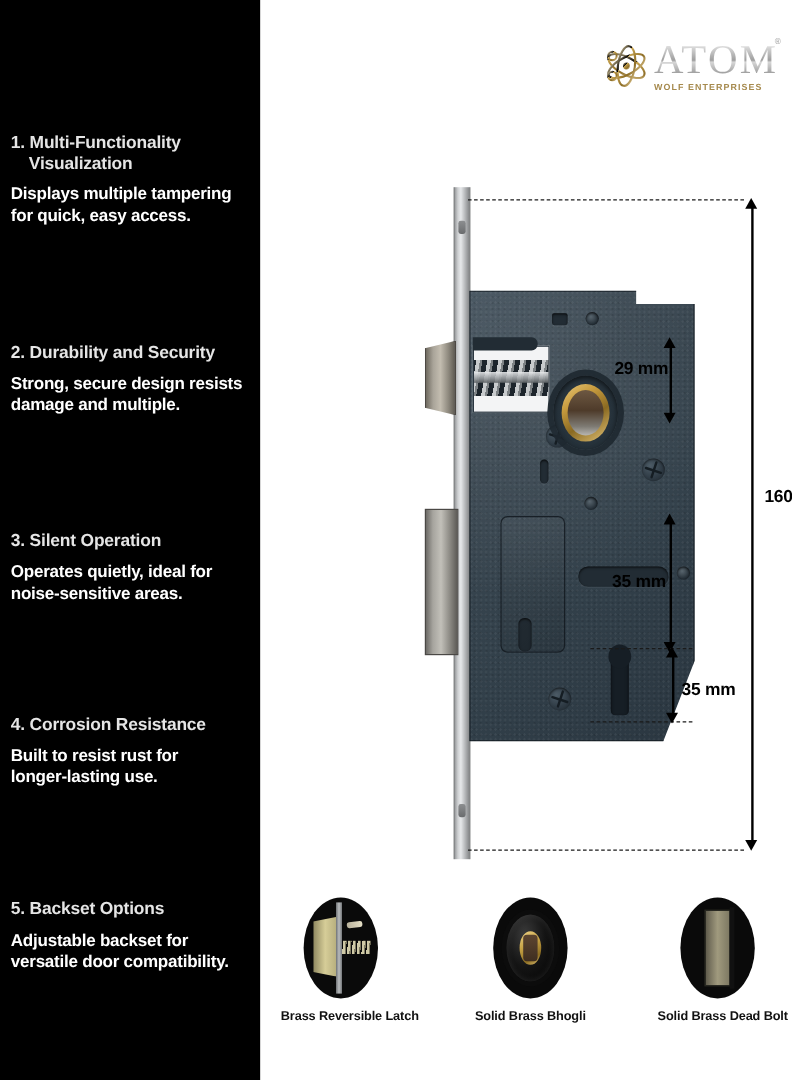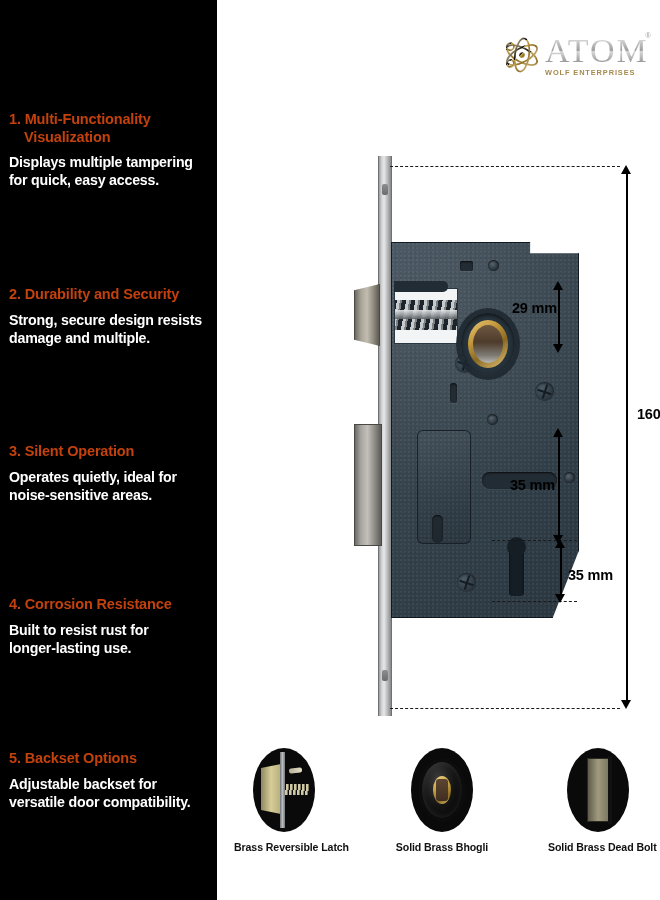--- a/index.html
+++ b/index.html
@@ -42,21 +42,21 @@
     font-weight: bold;
     letter-spacing: -0.3px;
     line-height: 1;
   }
   .feature {
     position: absolute;
     left: 9px;
     width: 205px;
   }
   .feature-heading {
-    color: #c2410c;
+    color: #e5e5e5;
     font-size: 14.5px;
     font-weight: bold;
     line-height: 1.22;
     margin: 0 0 7px 0;
     letter-spacing: -0.15px;
   }
   .feature-heading .indent-line {
     display: block;
     padding-left: 15px;
   }

